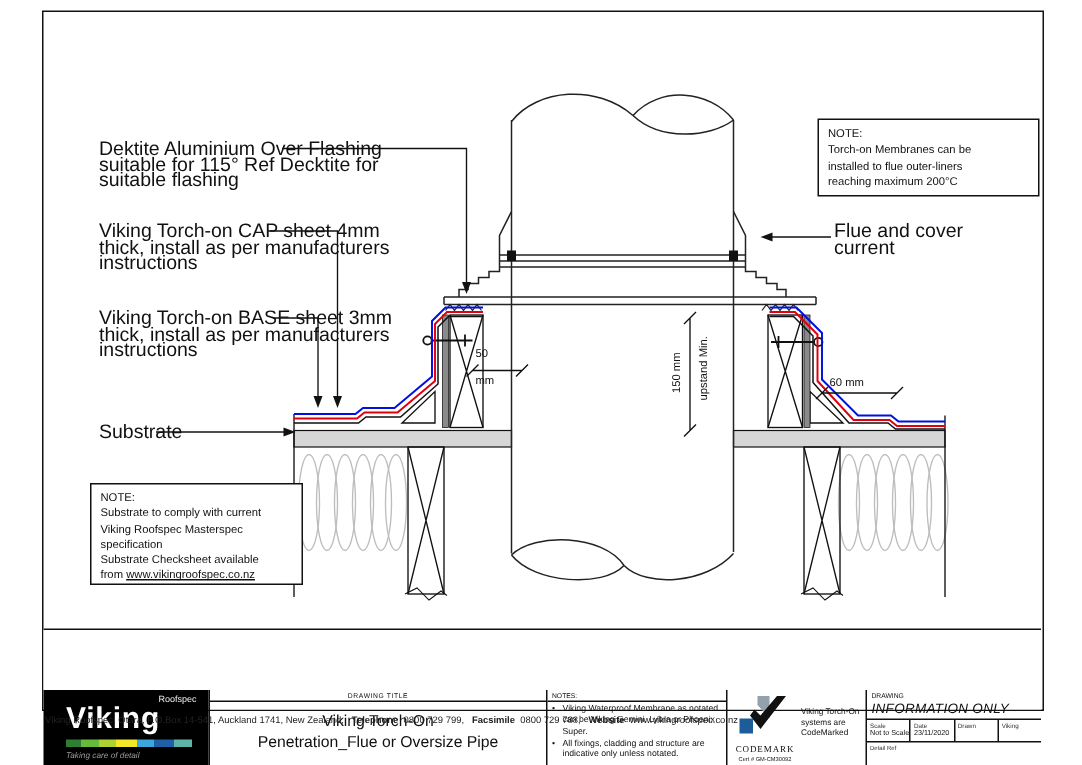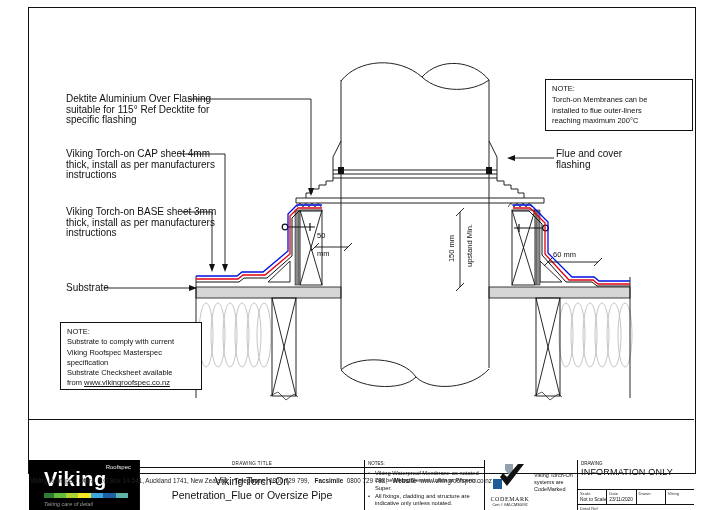--- a/index.html
+++ b/index.html
@@ -1,21 +1,21 @@
 <!DOCTYPE html>
 <html><head>
 <meta charset="utf-8">
 <style>
   * { box-sizing: border-box; margin: 0; padding: 0; }
   html,body { width:721px; height:510px; background:#fff; font-family:"Liberation Sans",sans-serif; color:#111; }
   .page { position:relative; width:721px; height:510px; background:#fff; overflow:hidden; }
   .frame { position:absolute; left:28px; top:7px; width:668px; height:467px; border:1px solid #111; }
   svg.art { position:absolute; left:0; top:0; }
 
-  .lbl { position:absolute; font-size:10px; line-height:10.6px; color:#111; white-space:nowrap; }
+  .lbl { position:absolute; font-size:13px; line-height:10.6px; color:#111; white-space:nowrap; }
   .notebox { position:absolute; border:1px solid #111; background:#fff; font-size:7.5px; line-height:10.8px; padding:4px 6px; }
   .dim { position:absolute; font-size:7.5px; color:#111; }
   .dim-rot { position:absolute; font-size:7.5px; text-align:center; transform:rotate(-90deg); white-space:nowrap; }
   .u { text-decoration:underline; }
 
   
   .tb { position:absolute; left:29px; top:419px; width:665px; height:54px; border-top:1px solid #111; display:flex; background:#fff; }
   .tb-cell { border-left:1px solid #111; position:relative; height:100%;margin-top:40px; }
   .tb-cell:first-child { border-left:none; }
   .tb-logo { width:110px; background:#000; color:#fff; }
@@ -33,21 +33,21 @@
   .tb-notes ul { list-style:none; padding:2px 3px 0 3px; }
   .tb-notes li { display:flex; line-height:7.3px; margin-bottom:1px; }
   .tb-notes li .b { width:7px; flex:none; }
   .tb-cm { width:93px; display:flex; padding:4px 2px 2px 4px; }
   .tb-cm .logo-col { width:42px; flex:none; text-align:center; }
   .tb-cm .cm-name { font-family:"Liberation Serif",serif; font-size:6px; letter-spacing:0.6px; margin-top:1px; }
   .tb-cm .cm-cert { font-size:3.8px; margin-top:1px; }
   .tb-cm .cap { font-size:5.5px; line-height:7px; padding-top:8px; padding-left:3px; }
   .tb-info { width:117px; }
   .tb-info .hdr { font-size:4.5px; padding:1px 3px; }
-  .tb-info .status { font-size:9px; padding:0 3px 12px 3px; border-bottom:1px solid #111; letter-spacing:0.2px; }
+  .tb-info .status { font-size:9px; padding:0 3px 2px 3px; border-bottom:1px solid #111; letter-spacing:0.2px;font-style:italic; }
   .tb-fields { display:flex; height:15px; border-bottom:1px solid #111; }
   .tb-field { flex:1; border-left:1px solid #111; padding:1px 2px; overflow:hidden; }
   .tb-field:first-child { border-left:none; }
   .tb-field .fl { font-size:4.2px; color:#333; }
   .tb-field .fv { font-size:4.8px; margin-top:1px; white-space:nowrap; }
   .tb-ref { position:relative; height:18px; }
   .tb-ref .rl { position:absolute; left:2px; top:1px; font-size:4px; color:#333; }
   .tb-ref .rv { font-size:9px; font-weight:bold; text-align:center; padding-top:5px; letter-spacing:0.2px; white-space:nowrap; }
 
   .footerline { position:absolute; left:30px; top:477px; font-size:6.3px; color:#222; white-space:nowrap; }
@@ -167,38 +167,38 @@
       <polygon points="225,272 222,264 228,264"></polygon>
       <polygon points="212,272 209,264 215,264"></polygon>
       <polygon points="197,288 189,285 189,291"></polygon>
       <polygon points="507,158 515,155 515,161"></polygon>
     </g>
   </svg>
 
   <div class="lbl" style="left:66px; top:94px;">
     <div>Dektite Aluminium Over Flashing</div>
     <div>suitable for 115° Ref Decktite for</div>
-    <div>specific flashing</div>
+    <div>suitable flashing</div>
   </div>
   <div class="lbl" style="left:66px; top:149px;">
     <div>Viking Torch-on CAP sheet 4mm</div>
     <div>thick, install as per manufacturers</div>
     <div>instructions</div>
   </div>
   <div class="lbl" style="left:66px; top:207px;">
     <div>Viking Torch-on BASE sheet 3mm</div>
     <div>thick, install as per manufacturers</div>
     <div>instructions</div>
   </div>
   <div class="lbl" style="left:66px; top:283px;text-align:center;">
     <div>Substrate</div>
   </div>
   <div class="lbl" style="left:556px; top:149px;">
     <div>Flue and cover</div>
-    <div>flashing</div>
+    <div>current</div>
   </div>
 
   <div class="dim" style="left:317px; top:231px; width:28px;">50</div>
   <div class="dim" style="left:317px; top:249px; width:28px;">mm</div>
   <div class="dim" style="left:553px; top:250px; width:40px;">60 mm</div>
   <div class="dim-rot" style="left:416px; top:244px; width:70px;">150 mm</div>
   <div class="dim-rot" style="left:429px; top:241px; width:80px;">upstand Min.</div>
 
   <div class="notebox" style="left:545px; top:79px; width:148px; height:52px;">
     <div>NOTE:</div>

